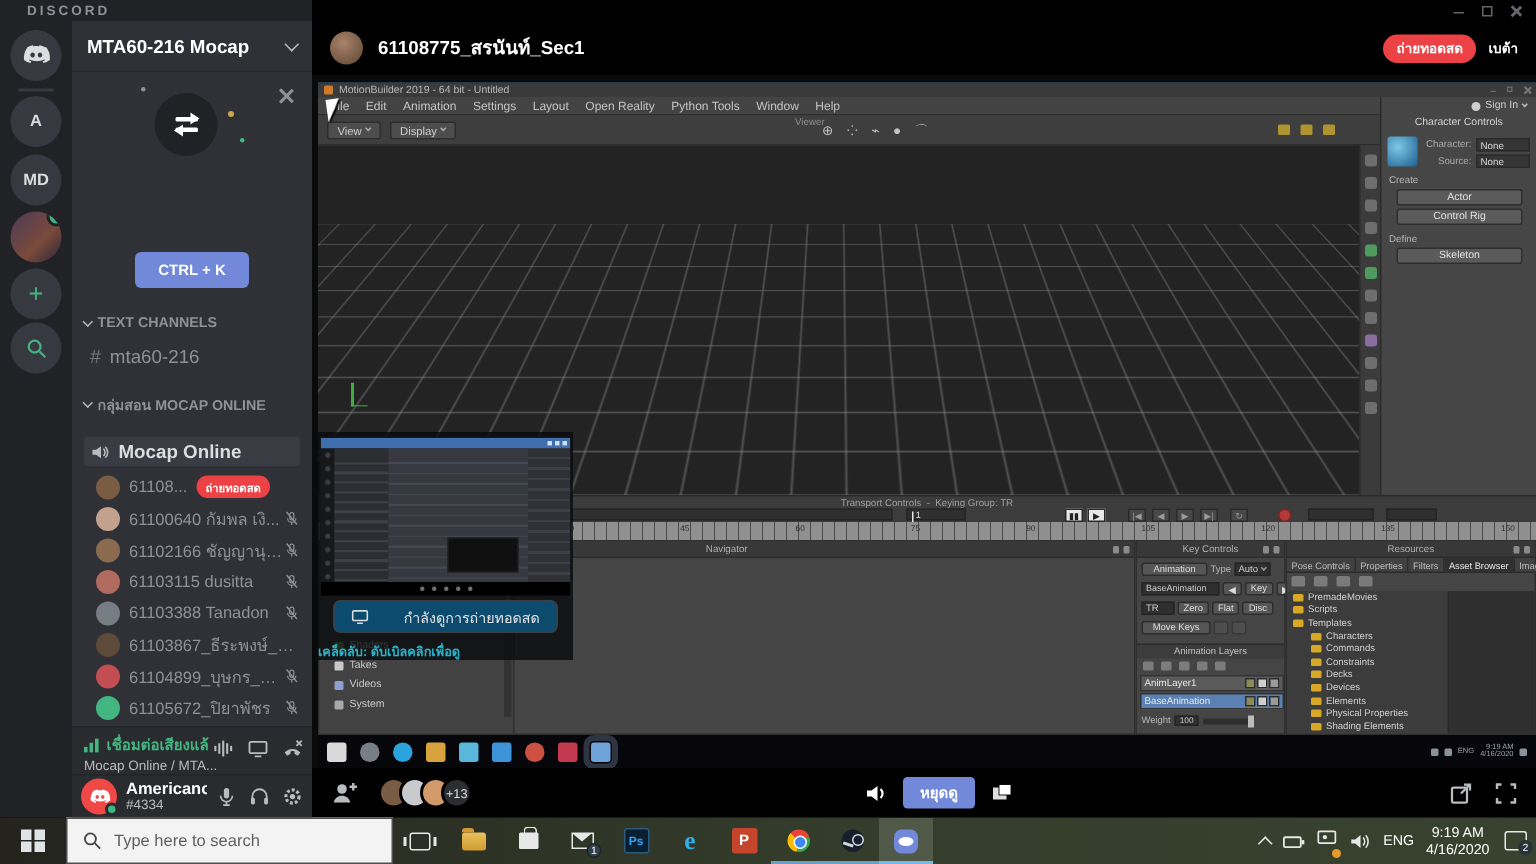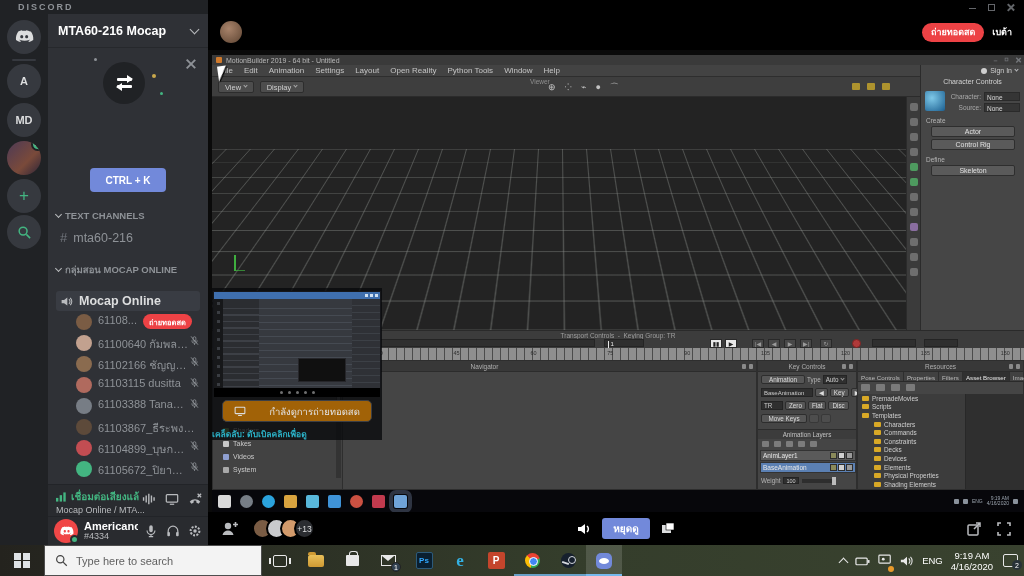--- a/index.html
+++ b/index.html
@@ -42,21 +42,21 @@
   #qs-text{position:absolute;left:0;right:0;top:64px;text-align:center;color:#b9bbbe;font-size:10px;line-height:14px}
   #qs-btn{position:absolute;left:42px;top:120px;width:76px;height:24px;background:#7289da;border-radius:4px;
     color:#fff;font-size:10px;font-weight:bold;display:flex;align-items:center;justify-content:center;cursor:pointer}
   .cat-header{display:flex;align-items:center;gap:4px;padding:0 8px;color:#8e9297;font-size:9.5px;font-weight:bold;cursor:pointer}
   .cat-header .chev{width:5px;height:5px;border-width:1.4px;margin-top:-2px}
   #text-channels-header{margin-top:4px}
   .channel-row{display:flex;align-items:center;gap:6px;margin:6px 8px 0;padding:3px 4px;border-radius:3px;color:#8e9297;font-size:12.5px;cursor:pointer}
   .hash-icon::before{content:"#";font-size:13px;color:#72767d;font-weight:400}
   #voice-row{margin-top:14px;background:#393c43;color:#dcddde;font-weight:600;font-size:12.5px}
   #user-list{margin-top:3px}
-  .vu-row{display:flex;align-items:flex-start;height:21px;padding-left:28px;padding-right:8px;cursor:pointer}
+  .vu-row{display:flex;align-items:center;height:21px;padding-left:16px;padding-right:8px;cursor:pointer}
   .vu-avatar{width:16px;height:16px;border-radius:50%;flex:0 0 16px;margin-right:6px}
   .vu-name{color:#8e9297;font-size:11px;white-space:nowrap;overflow:hidden;text-overflow:ellipsis}
   .vu-live{background:#ed4245;color:#fff;font-size:7.5px;font-weight:bold;border-radius:8px;padding:1.5px 6px;margin-left:6px;white-space:nowrap}
   .vu-muted{width:11px;height:11px;margin-left:auto;flex:0 0 11px}
   
   #voice-status{position:absolute;left:0;top:470px;width:160px;height:32px;background:#292b2f;border-top:1px solid #222428;padding:4px 8px}
   #voice-status .line1{display:flex;align-items:center;gap:4px;color:#43b581;font-size:10px;font-weight:bold}
   #voice-status .line2{color:#b9bbbe;font-size:9px;margin-top:1px}
   .vs-icons{position:absolute;right:6px;top:7px;display:flex;gap:9px}
   .vs-icons svg{width:14px;height:14px;cursor:pointer}
@@ -193,21 +193,21 @@
   #pip-titlebar{height:7px;background:#3f6fae;display:flex;align-items:center;justify-content:flex-end;gap:2px;padding-right:2px}
   #pip-titlebar i{width:3px;height:3px;background:#cfe0f2}
   #pip-body{display:flex;height:89px}
   .pip-rail{width:9px;background:#17181a;background-image:radial-gradient(circle,#3a3d42 1.5px,transparent 2px);background-size:9px 9px}
   .pip-channels{width:36px;background:#2b2d31;background-image:repeating-linear-gradient(#2b2d31 0 5px,#3d4046 5px 6.5px);background-position:0 4px}
   .pip-chat{flex:1;background:#36393f;background-image:repeating-linear-gradient(#36393f 0 6px,#454a52 6px 7px);background-position:0 3px;position:relative}
   .pip-embed{position:absolute;right:6px;bottom:6px;width:48px;height:24px;background:#101010;border:1px solid #26262a}
   .pip-members{width:28px;background:#2f3136;background-image:repeating-linear-gradient(#2f3136 0 5.5px,#3c4046 5.5px 7px)}
   #pip-controls{position:absolute;left:2px;top:100px;width:166px;height:9px;background:#000;display:flex;align-items:center;justify-content:center;gap:5px}
   #pip-controls i{width:3px;height:3px;border-radius:50%;background:#6f6f6f}
-  #pip-status{position:absolute;left:10px;top:112px;width:150px;height:22px;background:#a16207;border:1px solid #3c3f45;border-radius:5px;
+  #pip-status{position:absolute;left:10px;top:112px;width:150px;height:22px;background:#0c4a6e;border:1px solid #3c3f45;border-radius:5px;
     display:flex;align-items:center;justify-content:center;gap:23px;color:#e3e5e8;font-size:9.5px}
   #pip-tip{position:absolute;left:0;top:139px;width:100%;text-align:left;color:#2bb1c7;font-size:8.5px;font-weight:bold}
   
   #stream-controls{position:absolute;left:0;top:498px;width:816px;height:33px;background:#000;display:flex;align-items:center;padding:0 12px}
   #invite-btn{width:20px;height:20px;margin-right:12px;cursor:pointer}
   .sc-avatars{display:flex;align-items:center}
   .sc-av{width:21px;height:21px;border-radius:50%;border:2px solid #000;margin-left:-7px}
   .sc-av:first-child{margin-left:0}
   #more-viewers{width:21px;height:21px;border-radius:50%;background:#2b2d31;color:#dcddde;font-size:8.5px;
     display:flex;align-items:center;justify-content:center;border:2px solid #000;margin-left:-7px}
@@ -475,20 +475,21 @@
         <circle cx="8" cy="8" r="5" fill="none" stroke="#b9bbbe" stroke-width="2.4" stroke-dasharray="2.2 1.6"></circle>
           <circle cx="8" cy="8" r="2" fill="#b9bbbe"></circle>
       </svg>
     </div>
   </div>
 </div>
 
 <div id="main">
   <div id="stream-header">
     <span id="sh-avatar"></span>
+    <span id="sh-title">61108775_สรนันท์_Sec1</span>
     <div id="sh-right">
       <span id="live-badge">ถ่ายทอดสด</span>
       <span id="beta-label">เบต้า</span>
     </div>
   </div>
 
   <div id="video">
 
     <div id="mb">
       <div id="mb-titlebar">

